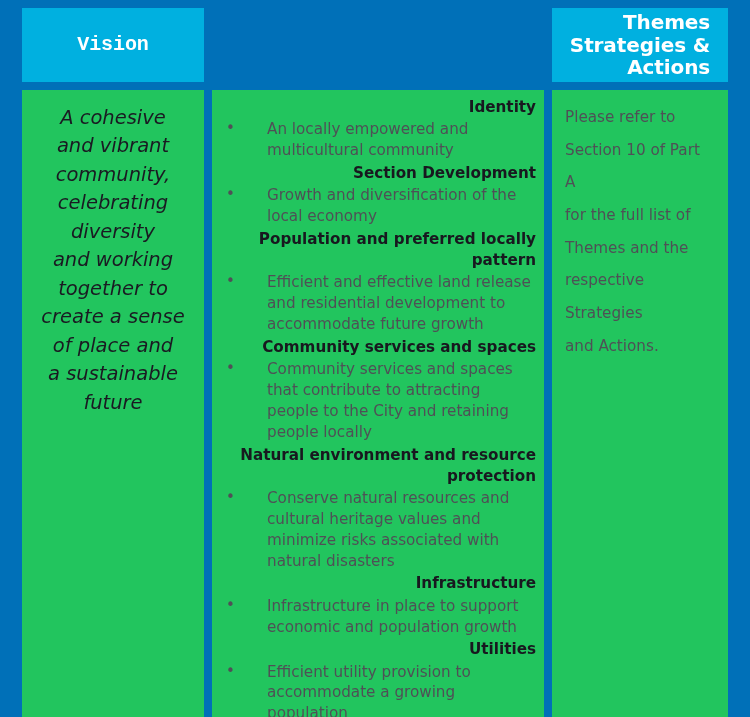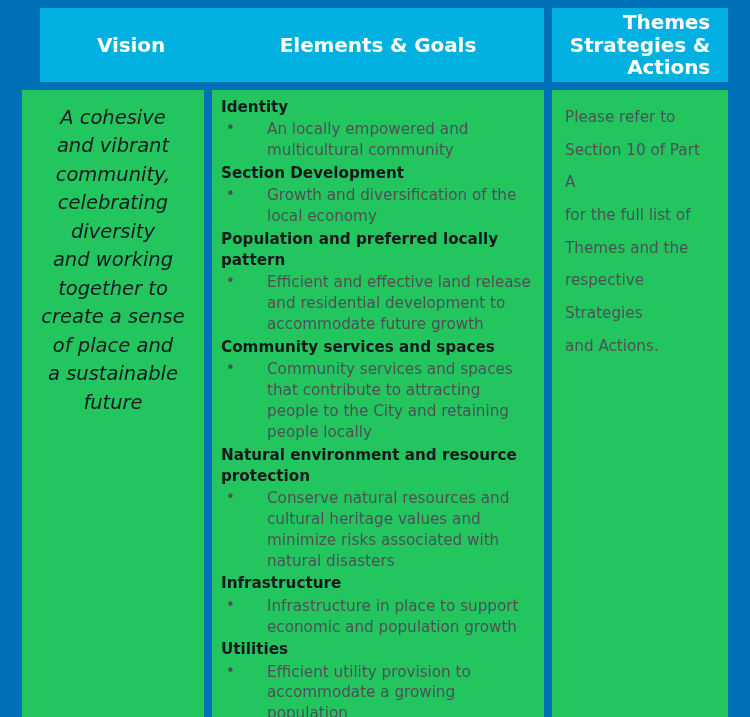--- a/index.html
+++ b/index.html
@@ -45,21 +45,21 @@
     align-items: center;
     justify-content: center;
   }
   .header-cell .htext {
     font-size: 20px;
     line-height: 1.12;
     letter-spacing: -0.1px;
     padding: 0 4px;
     white-space: pre-line;
   }
-  #header-vision   { left: 40px;  width: 182px; }
+  #header-vision   { left: 22px;  width: 182px; font-family: Liberation Mono, monospace; }
   #header-elements { left: 212px; width: 332px; }
   #header-themes   { left: 552px; width: 176px; }
 
   
   .body-row {
     position: absolute;
     left: 0;
     top: 90px;
     width: 750px;
     height: 619px;
@@ -92,20 +92,21 @@
     padding: 6px 8px 0 9px;
   }
   .group { margin: 0; }
   .group-heading {
     font-size: 15.2px;
     font-weight: bold;
     color: #18181f;
     line-height: 1.40;
     margin: 0;
     padding: 1px 0 1px 0;
+    text-align: right;
   }
   .goal-item {
     position: relative;
     padding: 0 4px 1px 46px;
     font-size: 15.2px;
     line-height: 1.37;
     color: #4f5056;
   }
   .goal-bullet {
     position: absolute;
@@ -126,23 +127,20 @@
   }
 </style>
 </head>
 <body>
 
 <div id="table-frame">
 
   <div class="header-row">
     <div class="header-cell" id="header-vision">
       <span class="htext">Vision</span>
-    </div>
-    <div class="header-cell" id="header-elements">
-      <span class="htext">Elements &amp; Goals</span>
     </div>
     <div class="header-cell" id="header-themes">
       <span class="htext">Themes
 Strategies &amp;
 Actions</span>
     </div>
   </div>
 
   <div class="body-row">
 

